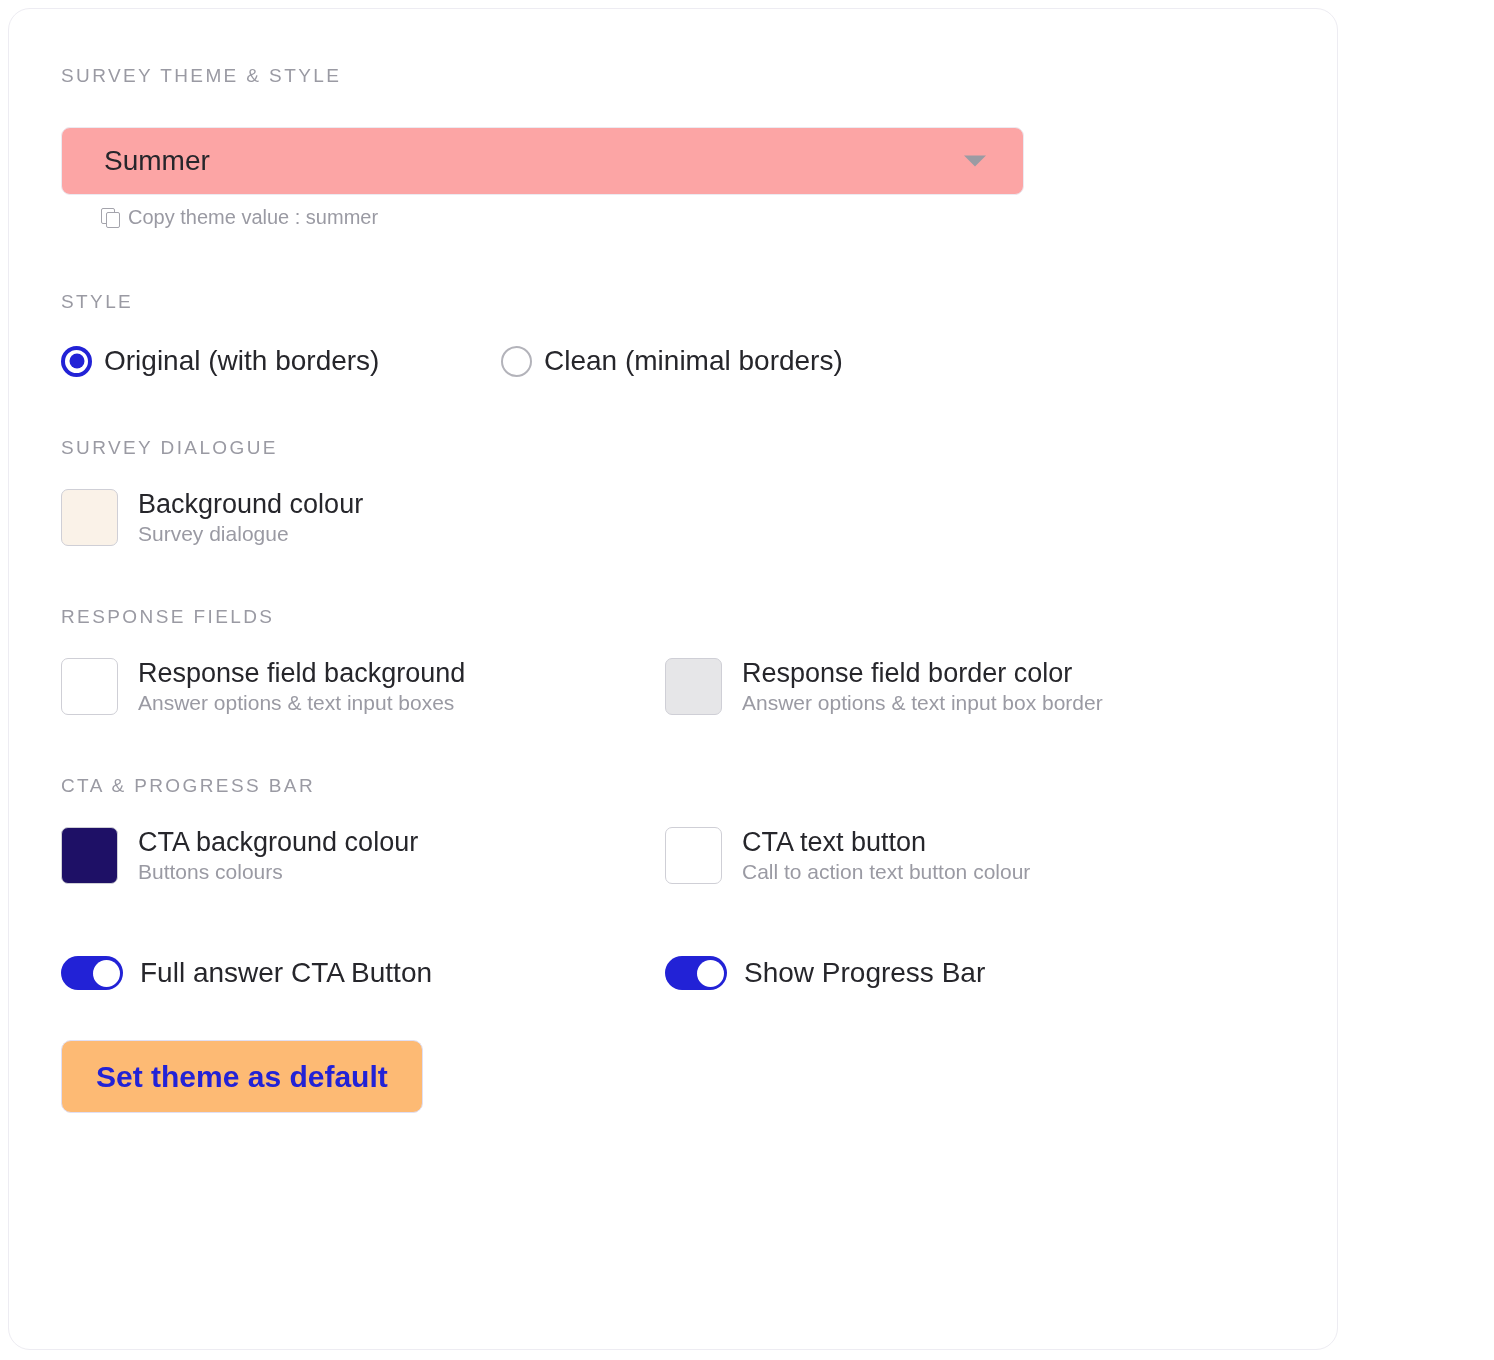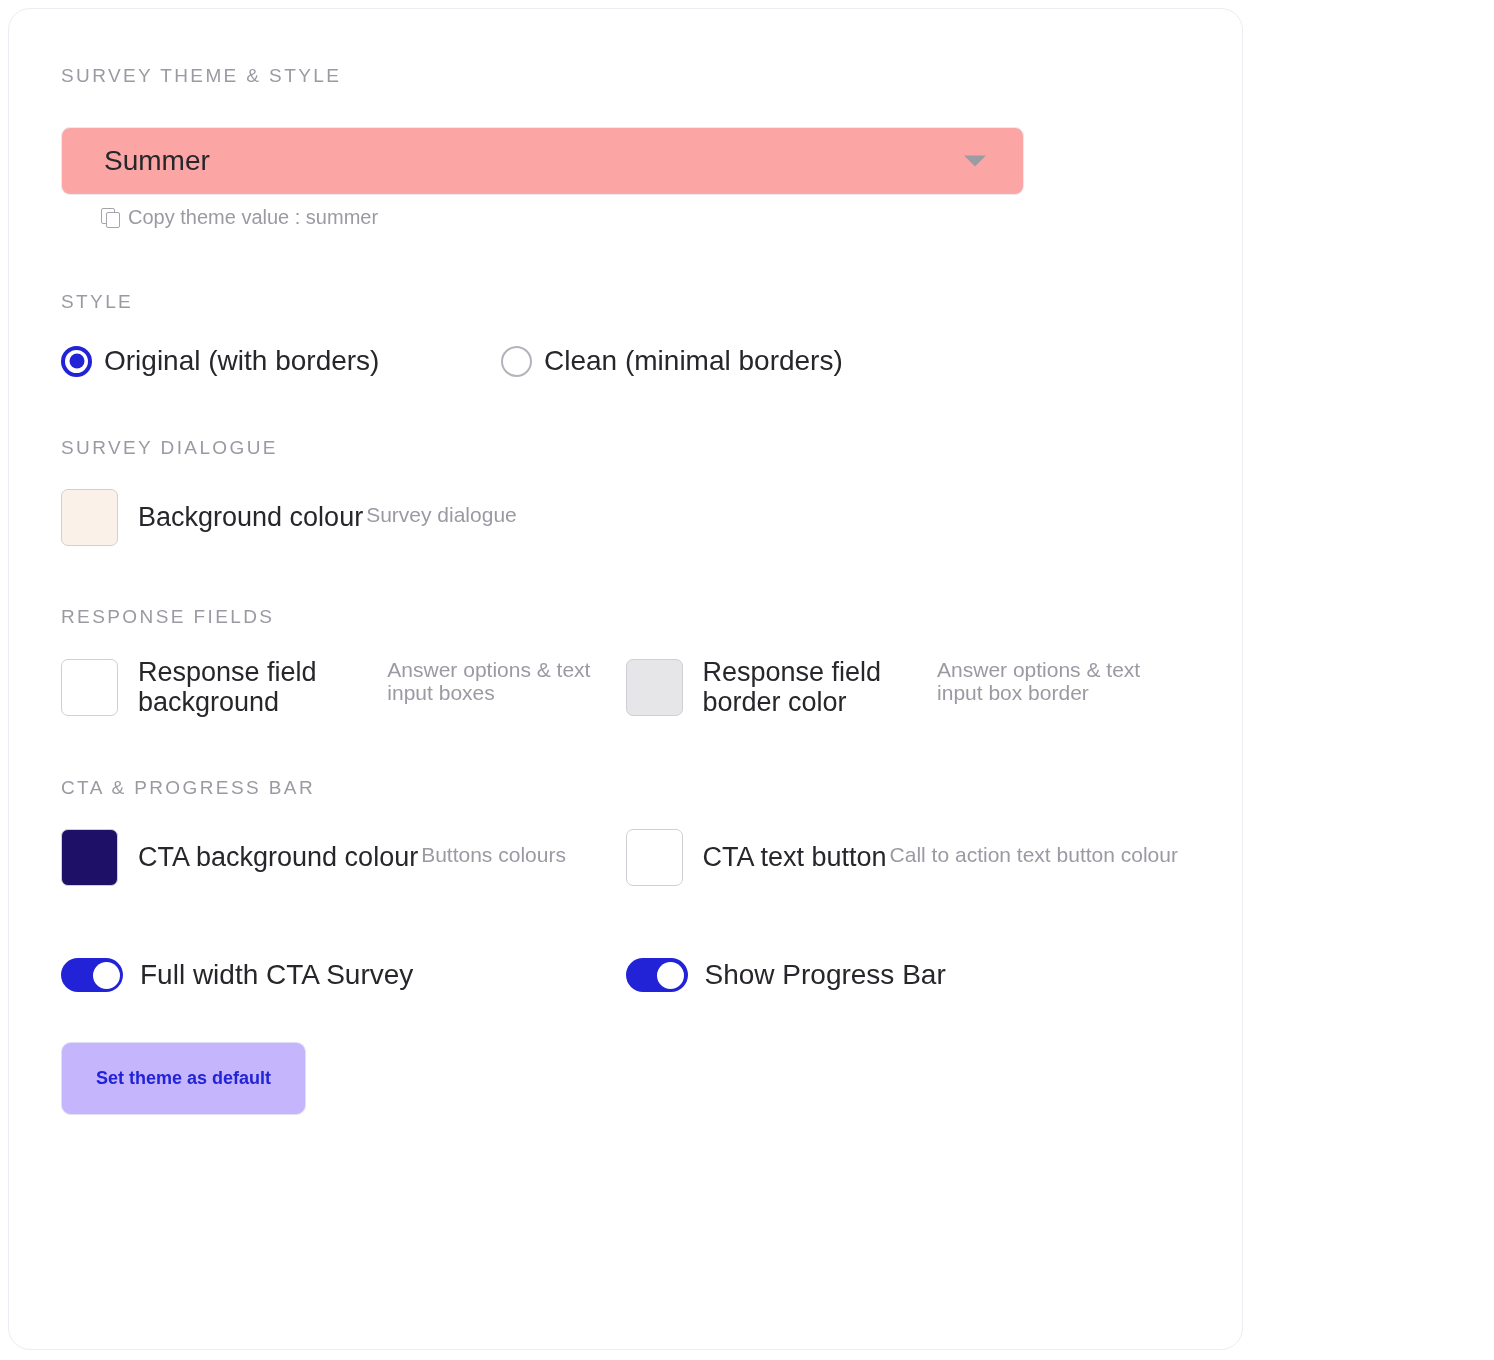--- a/index.html
+++ b/index.html
@@ -9,21 +9,21 @@
     height: 1360px;
     background: #ffffff;
     font-family: "Liberation Sans", sans-serif;
     -webkit-font-smoothing: antialiased;
   }
 
   .panel {
     position: absolute;
     left: 8px;
     top: 8px;
-    width: 1235px;
+    width: 1330px;
     height: 1342px;
     background: #ffffff;
     border: 1.5px solid #edecf2;
     border-radius: 22px;
     padding: 56px 52px 0 52px;
   }
 
   
   .section-heading {
     font-size: 19px;
@@ -135,21 +135,21 @@
     display: flex;
     align-items: center;
     gap: 20px;
   }
   .swatch {
     width: 57px; height: 57px;
     border-radius: 7px;
     border: 1.5px solid #cfcfd6;
     flex: 0 0 auto;
   }
-  .swatch-text { display: flex; flex-direction: row; gap: 3px; }
+  .swatch-text { display: flex; flex-direction: column; gap: 3px; }
   .swatch-title {
     font-size: 27px;
     color: #26262b;
     line-height: 1.1;
   }
   .swatch-sub {
     font-size: 21px;
     color: #9a9aa3;
     line-height: 1.1;
   }
@@ -188,23 +188,23 @@
   
   .btn-row { margin-top: 50px; }
   .default-btn {
     display: inline-flex;
     align-items: center;
     justify-content: center;
     height: 73px;
     padding: 0 34px;
     border: 1.5px solid #e0dff3;
     border-radius: 10px;
-    background: #c4b5fd;
+    background: #fdba74;
     color: #2222d6;
-    font-size: 18px;
+    font-size: 30px;
     font-weight: 700;
     font-family: "Liberation Sans", sans-serif;
     cursor: pointer;
   }
 </style>
 </head>
 <body>
 
 <div class="panel">
 
@@ -301,21 +301,21 @@
             <span class="swatch-sub">Call to action text button colour</span>
           </span>
         </div>
       </div>
     </div>
 
     <div class="toggle-row">
       <div class="toggle-col">
         <label class="toggle-item">
           <span class="toggle"></span>
-          <span class="toggle-label">Full width CTA Survey</span>
+          <span class="toggle-label">Full answer CTA Button</span>
         </label>
       </div>
       <div class="toggle-col">
         <label class="toggle-item">
           <span class="toggle"></span>
           <span class="toggle-label">Show Progress Bar</span>
         </label>
       </div>
     </div>
 

